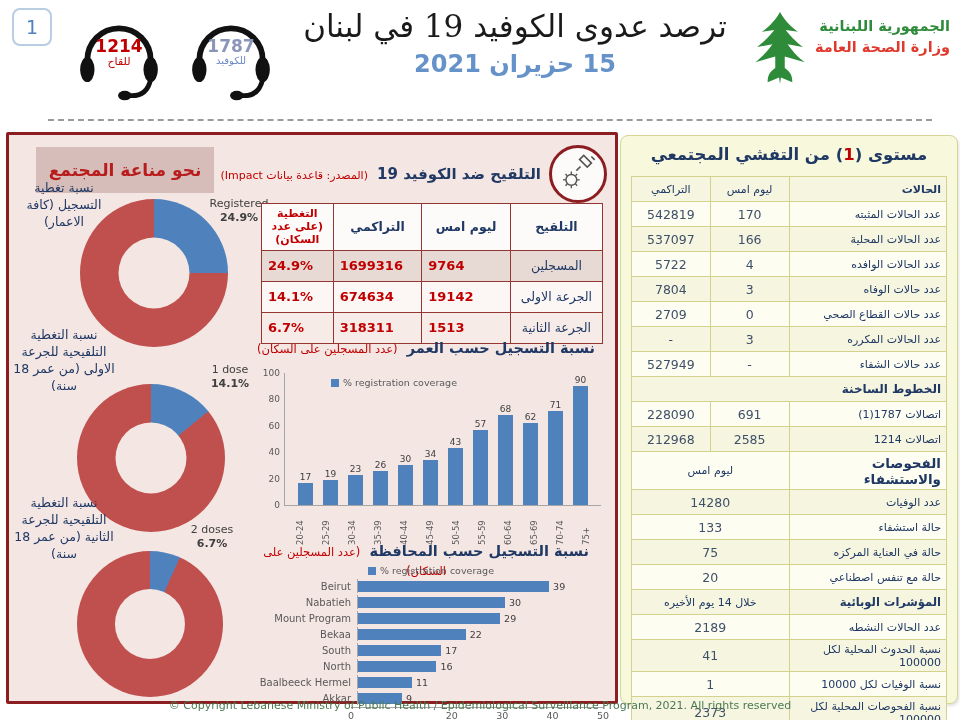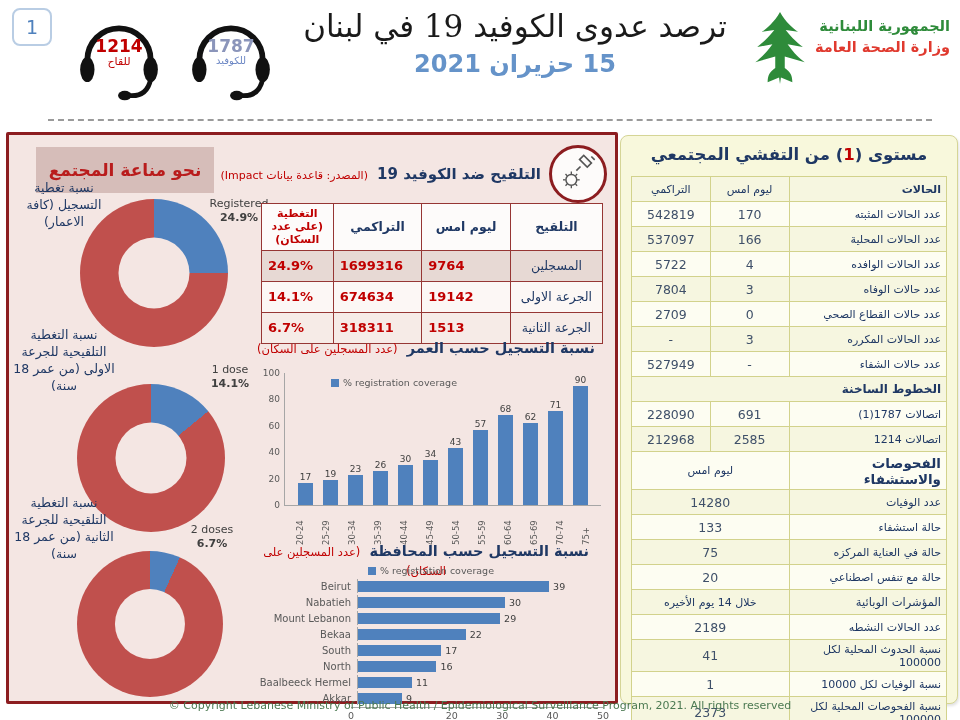--- a/index.html
+++ b/index.html
@@ -108,21 +108,21 @@
   .rp-table{position:absolute;left:10px;right:10px;top:40px;border-collapse:collapse;direction:rtl;width:316px;}
   .rp-table td{border:1px solid #d2d28c;padding:2.5px 5px;height:19px;}
   .rp-table tr:nth-child(odd) td{background:#f6f6e0;}
   .rp-table tr:nth-child(even) td{background:#fdfdf2;}
   .rp-label{color:#1f3864;font-size:11px;text-align:right;width:50%;}
   .rp-colhead{color:#1f3864;font-size:11px;text-align:center;width:25%;}
   .rp-bold{font-weight:bold;}
   .rp-val{color:#3f5069;font-size:12.5px;text-align:center;}
   .rp-section{color:#1f3864;font-size:12px;font-weight:bold;text-align:right;}
   .rp-bighead{color:#1f3864;font-size:13.5px;font-weight:bold;text-align:right;}
-  .rp-subhead{color:#1f3864;font-size:11.5px;font-weight:normal;text-align:right;}
+  .rp-subhead{color:#1f3864;font-size:11.5px;font-weight:bold;text-align:right;}
   .rp-spanhead{color:#1f3864;font-size:11px;text-align:center;}
 
   .footer{position:absolute;left:0;right:0;top:699px;text-align:center;font-size:11px;color:#4c7a52;}
 </style>
 </head>
 <body>
 
 <div class="page">
 
   <div class="page-box">
@@ -389,21 +389,21 @@
             </div>
           </div>
           <div class="gc-row">
             <div class="gc-label">Nabatieh</div>
             <div class="gc-barwrap">
               <div class="gc-bar" style="width: 60%; background: rgb(79, 129, 189);"></div>
               <span class="gc-val">30</span>
             </div>
           </div>
           <div class="gc-row">
-            <div class="gc-label">Mount Lebanon</div>
+            <div class="gc-label">Mount Program</div>
             <div class="gc-barwrap">
               <div class="gc-bar" style="width: 58%; background: rgb(79, 129, 189);"></div>
               <span class="gc-val">29</span>
             </div>
           </div>
           <div class="gc-row">
             <div class="gc-label">Bekaa</div>
             <div class="gc-barwrap">
               <div class="gc-bar" style="width: 44%; background: rgb(79, 129, 189);"></div>
               <span class="gc-val">22</span>

